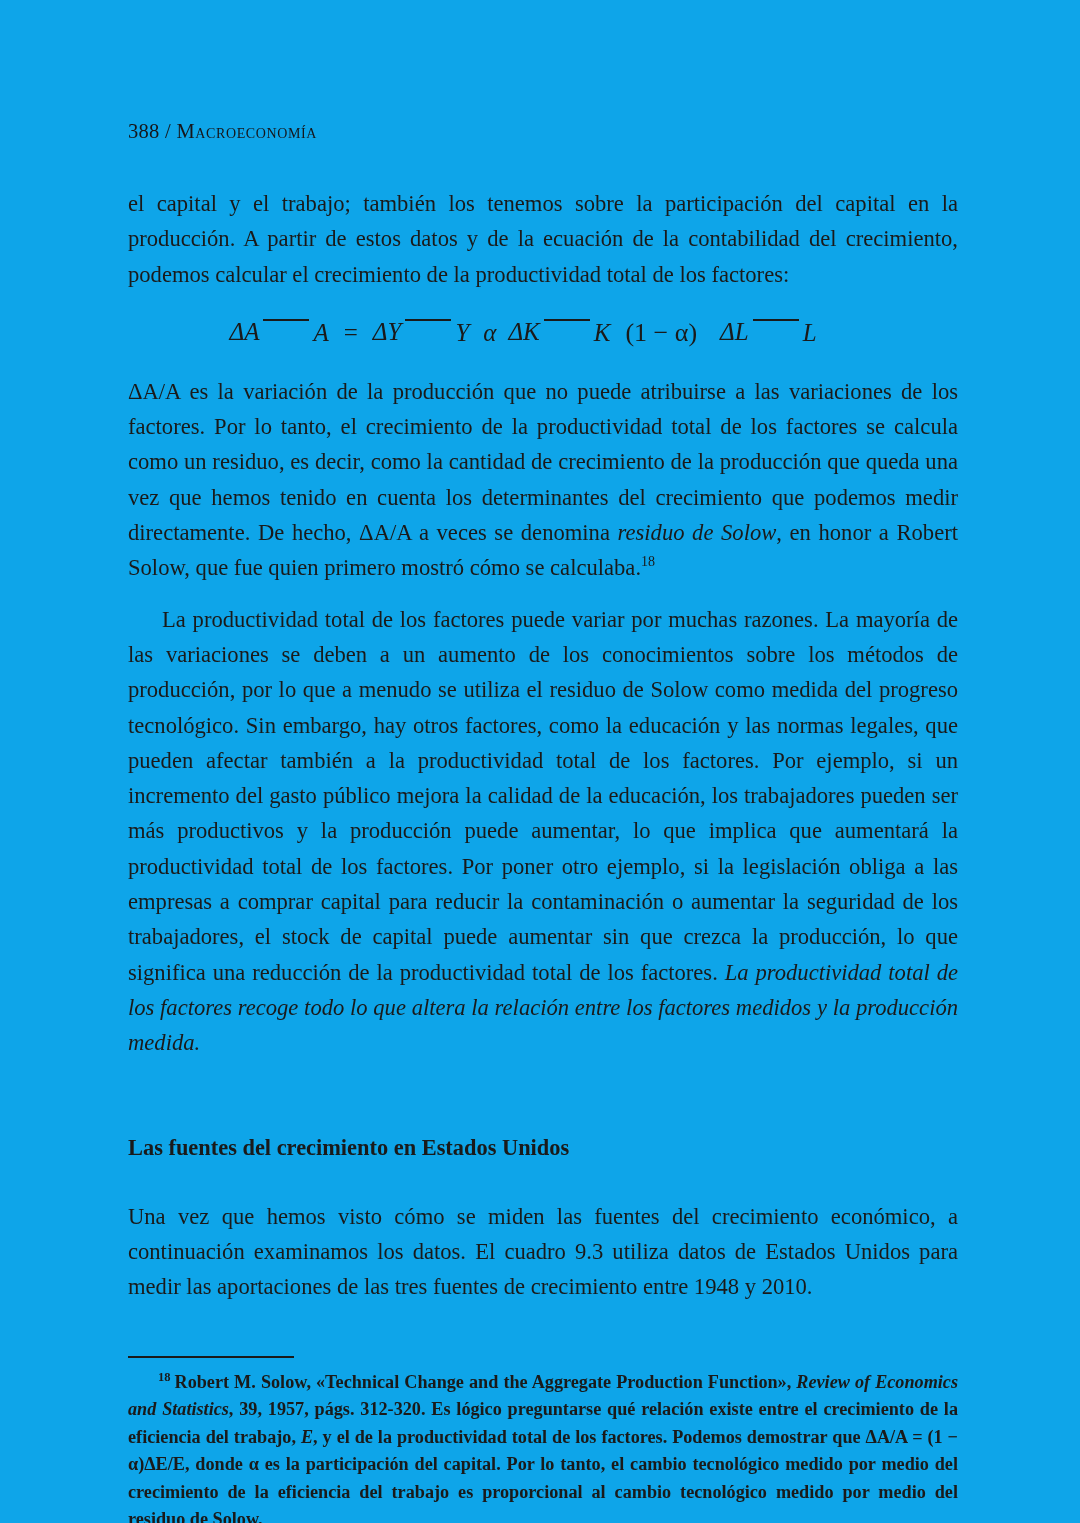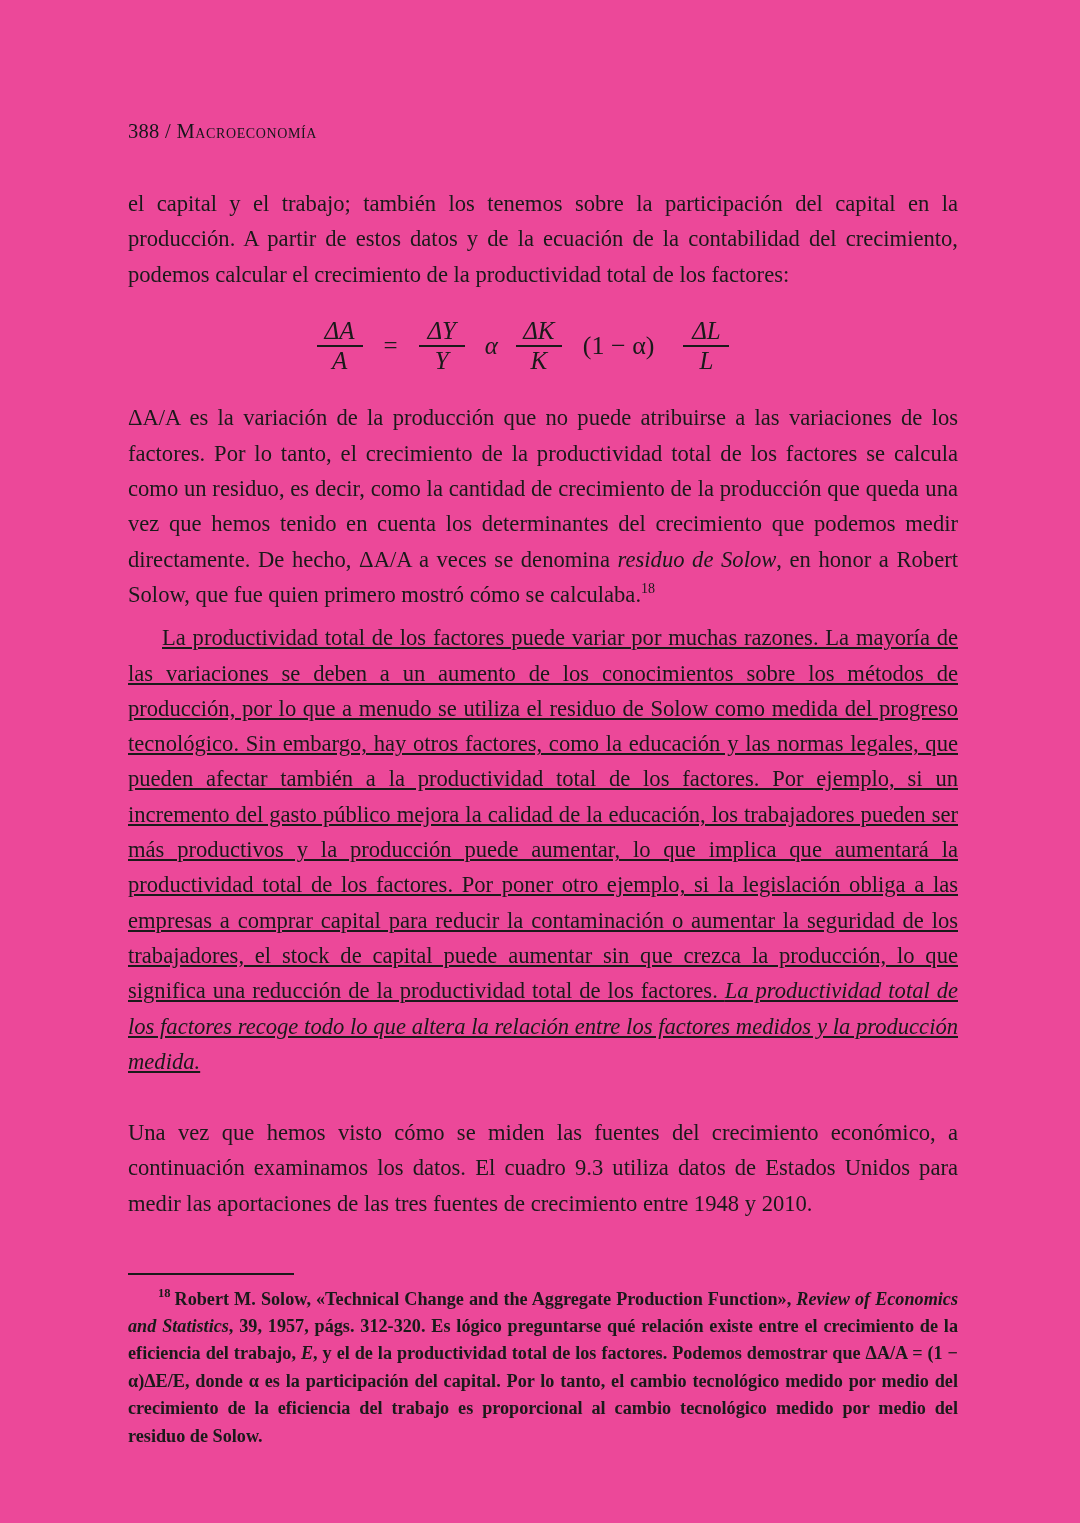--- a/index.html
+++ b/index.html
@@ -13,21 +13,21 @@
     height: 1523px;
     position: relative;
     font-family: "Liberation Serif", "DejaVu Serif", serif;
     color: #1a1a1a;
     overflow: hidden;
   }
 
   .page {
     position: absolute;
     inset: 0;
-    background: #ec4899;
+    background: #0ea5e9;
   }
 
   .content {
     position: absolute;
     left: 128px;
     top: 0;
     width: 830px;
   }
 
   
@@ -56,22 +56,21 @@
     line-height: 35.3px;
     text-align: justify;
     text-justify: inter-word;
     margin: 0;
     hyphens: manual;
   }
   p.body.indent {
     text-indent: 34px;
   }
   p.body + p.body {
-    margin-top: 8px;
-    text-decoration: underline;
+    margin-top: 16px;
   }
 
   i, em, .ital {
     font-style: italic;
   }
 
   sup.fnref {
     font-size: 14px;
     vertical-align: super;
     line-height: 0;
@@ -87,24 +86,22 @@
     font-style: italic;
   }
   .eq-inner {
     display: flex;
     align-items: center;
     gap: 0;
     transform: translateX(-20px);
   }
   .frac {
     display: inline-flex;
-    flex-direction: column;
-    align-items: center;
     vertical-align: middle;
-    margin: 0 11px;
+    margin: 0 1px;
     line-height: 1.06;
   }
   .frac .num {
     padding: 0 4px 1px 4px;
     font-size: 25px;
   }
   .frac .bar {
     width: 100%;
     min-width: 46px;
     height: 1.6px;
@@ -227,20 +224,23 @@
           <span class="den">L</span>
         </span>
 
       </div>
     </div>
 
     <p class="body"><span>ΔA/A es la variación de la producción que no puede atribuirse a las variaciones de los factores. Por lo tanto, el crecimiento de la productividad total de los factores se calcula como un residuo, es decir, como la cantidad de crecimiento de la producción que queda una vez que hemos tenido en cuenta los determinantes del crecimiento que podemos medir directamente. De hecho, ΔA/A a veces se denomina </span><i>residuo de Solow</i><span>, en honor a Robert Solow, que fue quien primero mostró cómo se calculaba.</span><sup class="fnref">18</sup></p>
 
     <p class="body indent"><span>La productividad total de los factores puede variar por muchas razones. La mayoría de las variaciones se deben a un aumento de los conocimientos sobre los métodos de producción, por lo que a menudo se utiliza el residuo de Solow como medida del progreso tecnológico. Sin embargo, hay otros factores, como la educación y las normas legales, que pueden afectar también a la productividad total de los factores. Por ejemplo, si un incremento del gasto público mejora la calidad de la educación, los trabajadores pueden ser más productivos y la producción puede aumentar, lo que implica que aumentará la productividad total de los factores. Por poner otro ejemplo, si la legislación obliga a las empresas a comprar capital para reducir la contaminación o aumentar la seguridad de los trabajadores, el stock de capital puede aumentar sin que crezca la producción, lo que significa una reducción de la productividad total de los factores. </span><i>La productividad total de los factores recoge todo lo que altera la relación entre los factores medidos y la producción medida.</i></p>
 
+    <div class="heading-block">
+      <h2 class="section-heading">Las fuentes del crecimiento en Estados Unidos</h2>
+    </div>
 
     <div class="after-heading">
       <p class="body">Una vez que hemos visto cómo se miden las fuentes del crecimiento económico, a continuación examinamos los datos. El cuadro 9.3 utiliza datos de Estados Unidos para medir las aportaciones de las tres fuentes de crecimiento entre 1948 y 2010.</p>
     </div>
 
     <div class="footnote-block">
       <div class="footnote-rule"></div>
       <p class="footnote first"><sup class="fnnum">18</sup><span>Robert M. Solow, «Technical Change and the Aggregate Production Function», </span><i>Review of Economics and Statistics</i><span>, 39, 1957, págs. 312-320. Es lógico preguntarse qué relación existe entre el crecimiento de la eficiencia del trabajo, </span><i>E</i><span>, y el de la productividad total de los factores. Podemos demostrar que ΔA/A = (1 − α)ΔE/E, donde α es la participación del capital. Por lo tanto, el cambio tecnológico medido por medio del crecimiento de la eficiencia del trabajo es proporcional al cambio tecnológico medido por medio del residuo de Solow.</span></p>
     </div>
 

